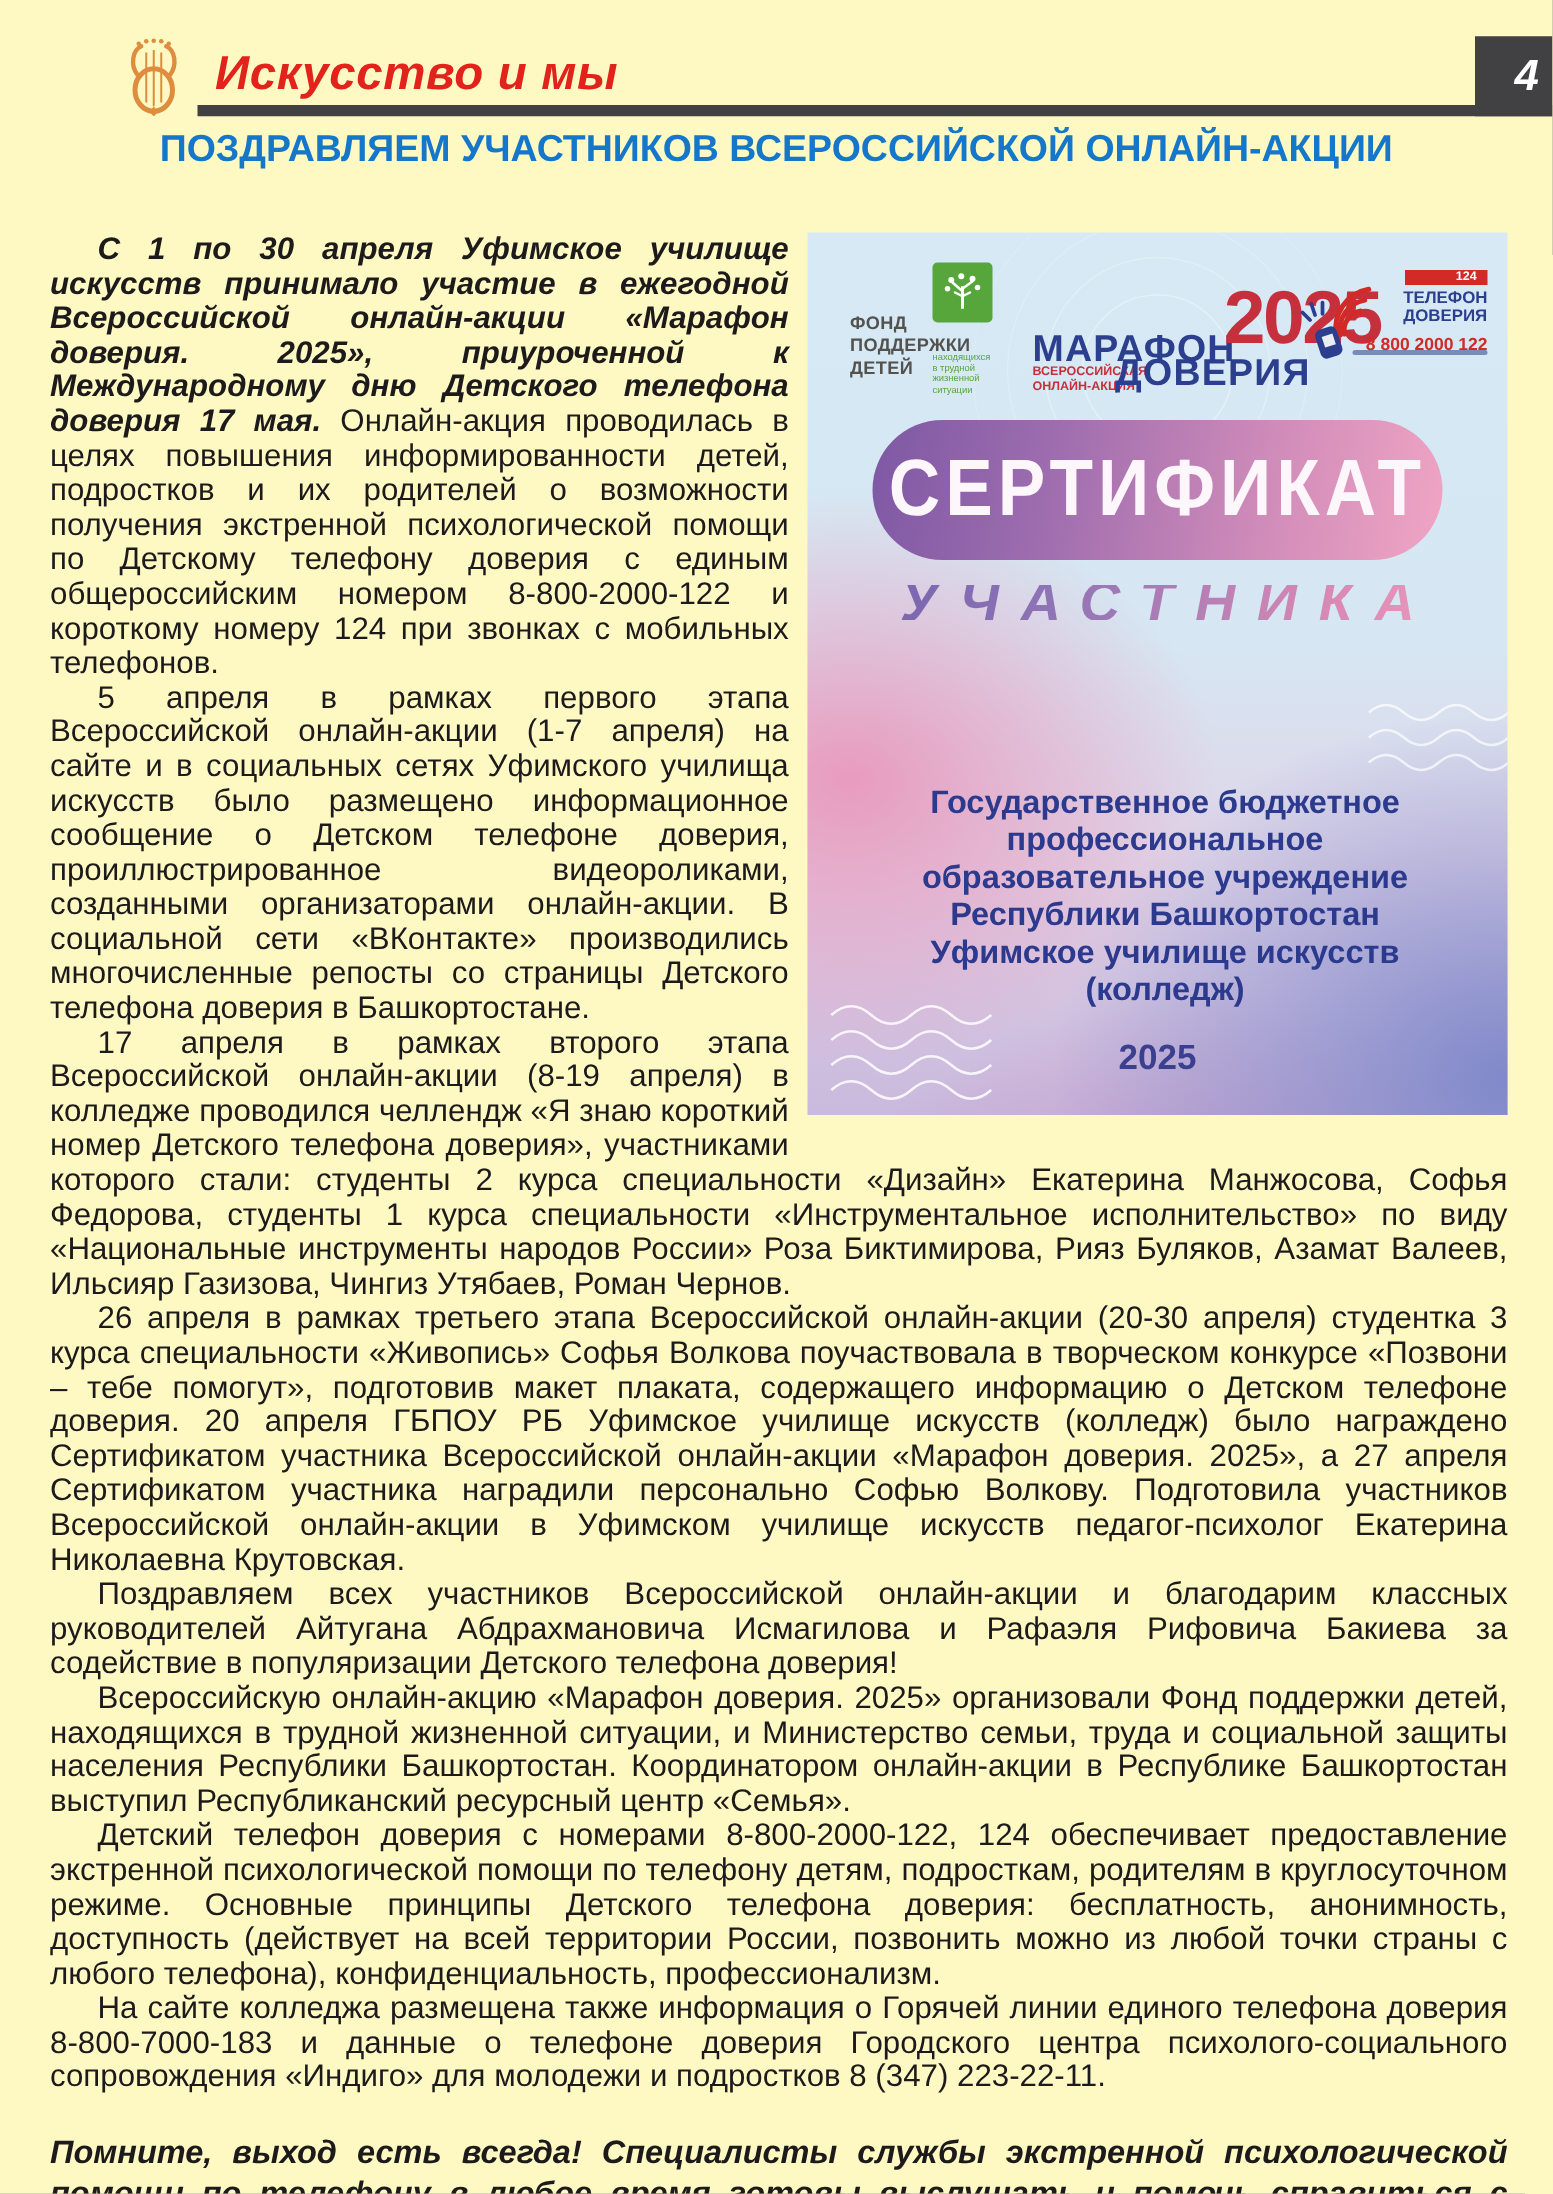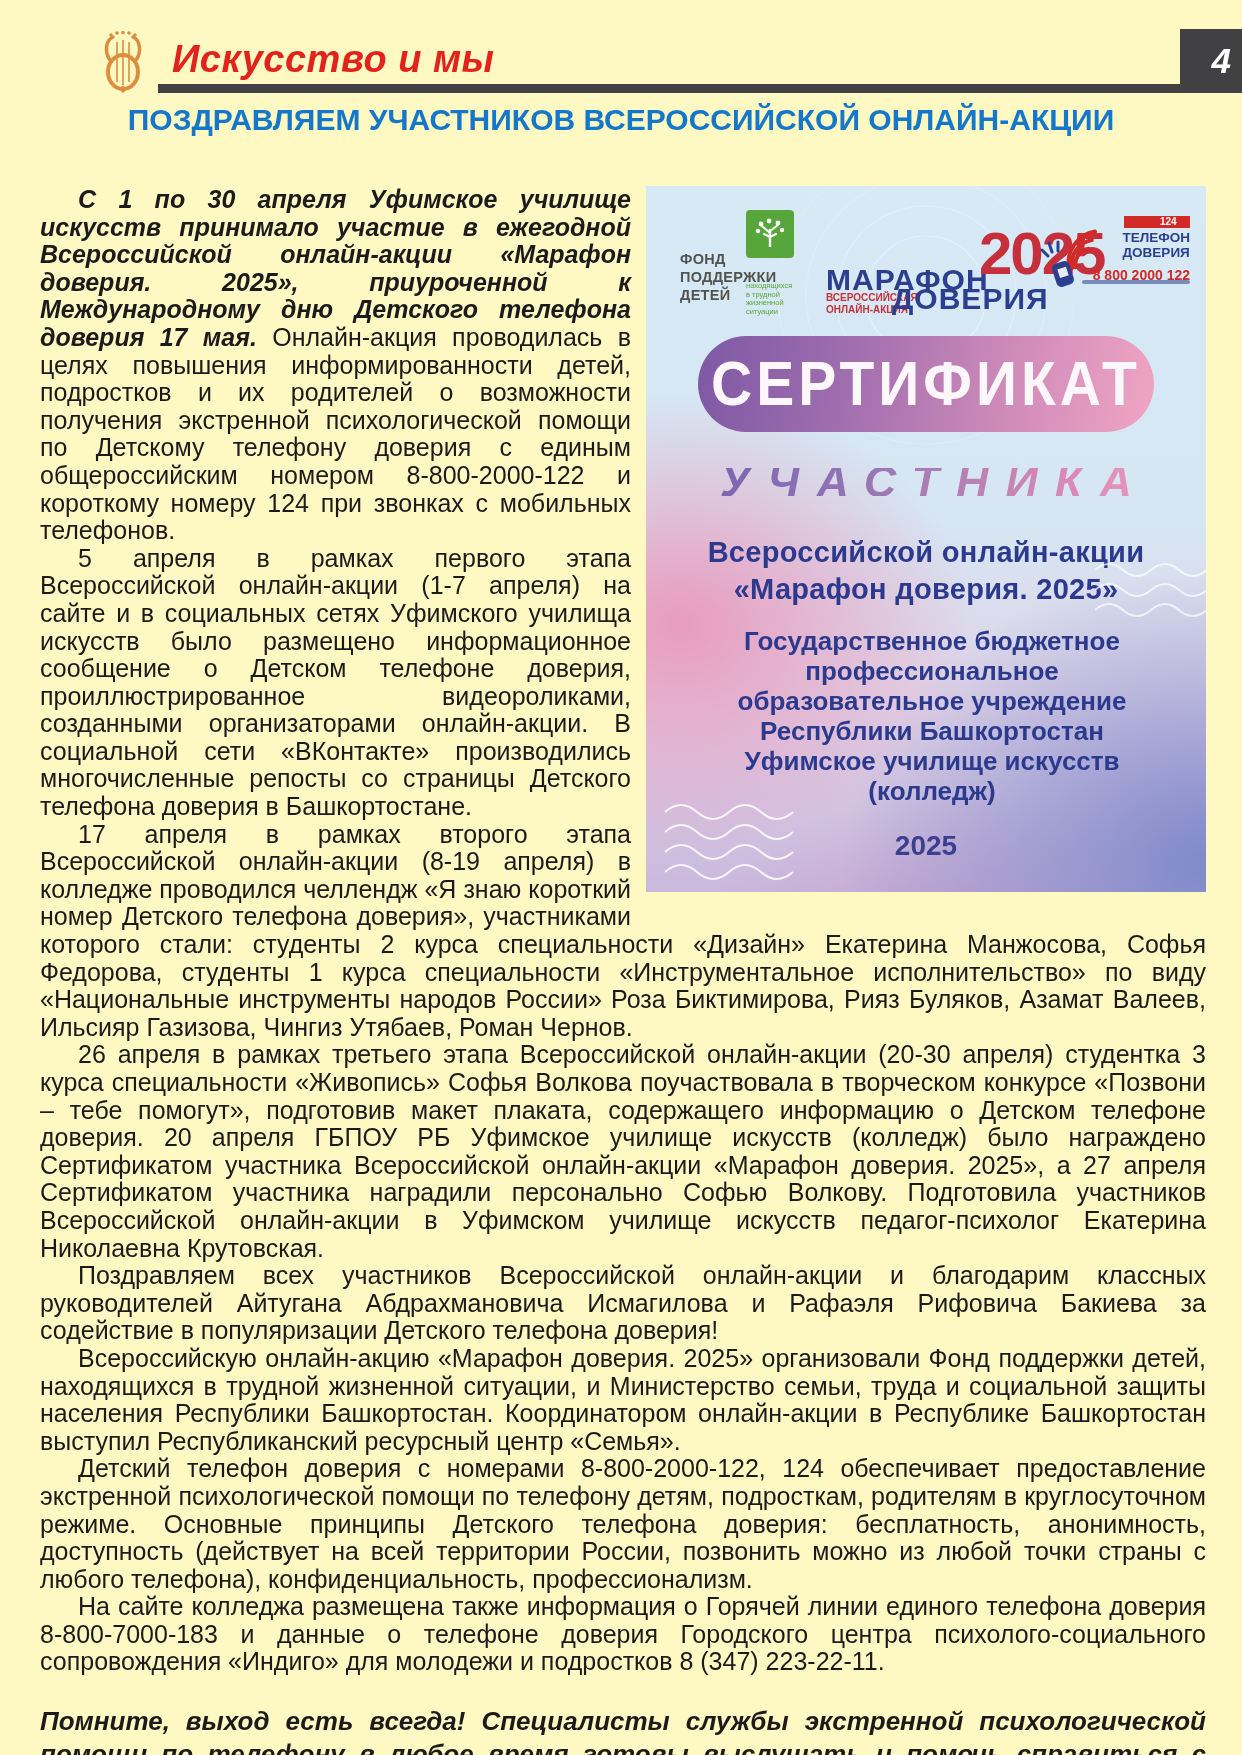--- a/index.html
+++ b/index.html
@@ -69,28 +69,28 @@
   
   .marathon { position:absolute; left:180px; top:48px; width:230px; height:80px; text-align:left; }
   .m-w1 { position:absolute; left:0; top:14px;  font-size:30px; font-weight:bold; color:#2b3f8e; letter-spacing:1px; }
   .m-w2 { position:absolute; left:66px; top:33px; font-size:30px; font-weight:bold; color:#2b3f8e; letter-spacing:1px; }
   .m-sub { position:absolute; left:0; top:40px; font-size:10px; line-height:11.5px; font-weight:bold; color:#c5303c; white-space:pre-line; }
   .m-year { position:absolute; left:153px; top:-12px; font-size:60px; font-weight:bold; color:#c5303c; letter-spacing:-2px; }
 
   
   .phone { position:absolute; right:16px; top:12px; width:150px; height:100px; text-align:left; }
   .p-badge { position:absolute; right:0; top:0; width:66px; height:12px; background:#d22b27; color:#fff;
-             font-size:10px; font-weight:bold; text-align:left; line-height:12px; padding-right:4px;padding-left:36px; }
+             font-size:10px; font-weight:bold; text-align:center; line-height:12px; padding-right:4px;padding-left:36px; }
   .p-t  { position:absolute; right:0; top:15px; color:#2b3f8e; font-size:13.5px; font-weight:bold; line-height:14.5px; text-align:left; white-space:pre-line; }
   .p-num{ position:absolute; right:0; top:46px; color:#d22b27; font-size:14px; font-weight:bold; }
   .p-cap{ position:absolute; right:0; top:64px; width:108px; height:4px; background:#2b3f8e; opacity:.55; border-radius:2px; }
 
   
   .pill {
-    position:absolute; top:150px; left:52px; width:456px; height:96px; border-radius:60px;
+    position:absolute; top:150px; left:52px; width:456px; height:112px; border-radius:60px;
     background:linear-gradient(100deg,#7e58a4 0%, #9c6cae 30%, #cf8bb9 68%, #f0a5c3 100%);
     display:flex; align-items:center; justify-content:center;
   }
   .pill-title {
     color:#fdf6fa; font-size:57px; font-weight:bold; letter-spacing:4px;
     transform:scaleY(1.12); font-family:"Liberation Sans", sans-serif;
   }
   .cert-subtitle {
     position:absolute; top:282px; left:0; width:100%;
     font-size:45px; font-weight:bold; letter-spacing:17px; text-indent:17px;
@@ -204,24 +204,20 @@
             <div class="p-cap"></div>
           </div>
         </div>
 
         <div class="pill">
           <div class="pill-title">СЕРТИФИКАТ</div>
         </div>
 
         <div class="cert-subtitle">УЧАСТНИКА</div>
 
-        <div class="cert-action">
-          <span>Всероссийской онлайн-акции</span><br>
-          <span>«Марафон доверия. 2025»</span>
-        </div>
 
         <div class="cert-recipient">Государственное бюджетное
 профессиональное
 образовательное учреждение
 Республики Башкортостан
 Уфимское училище искусств
 (колледж)</div>
 
         <div class="cert-year">2025</div>
 

